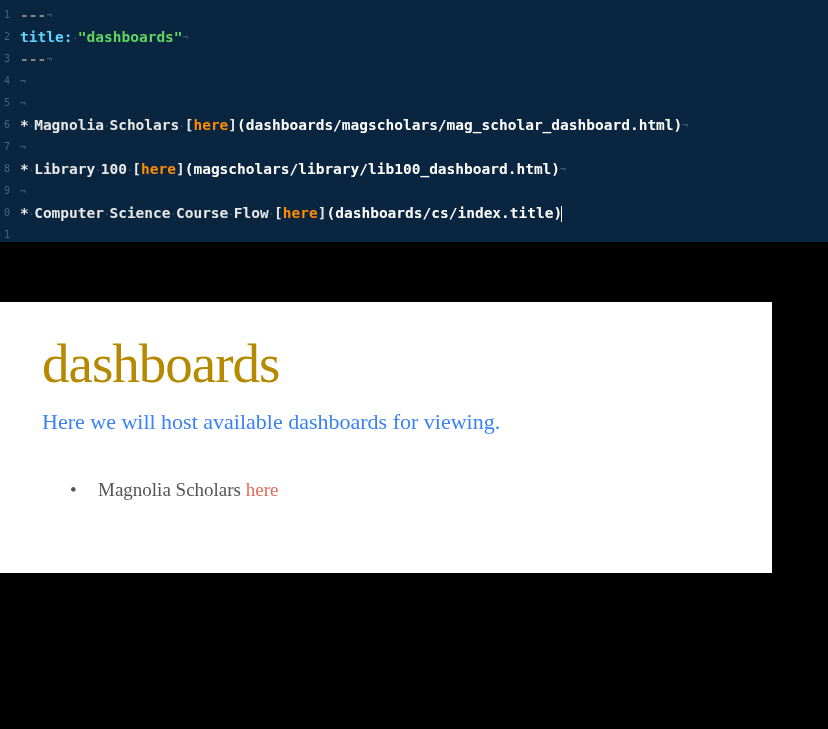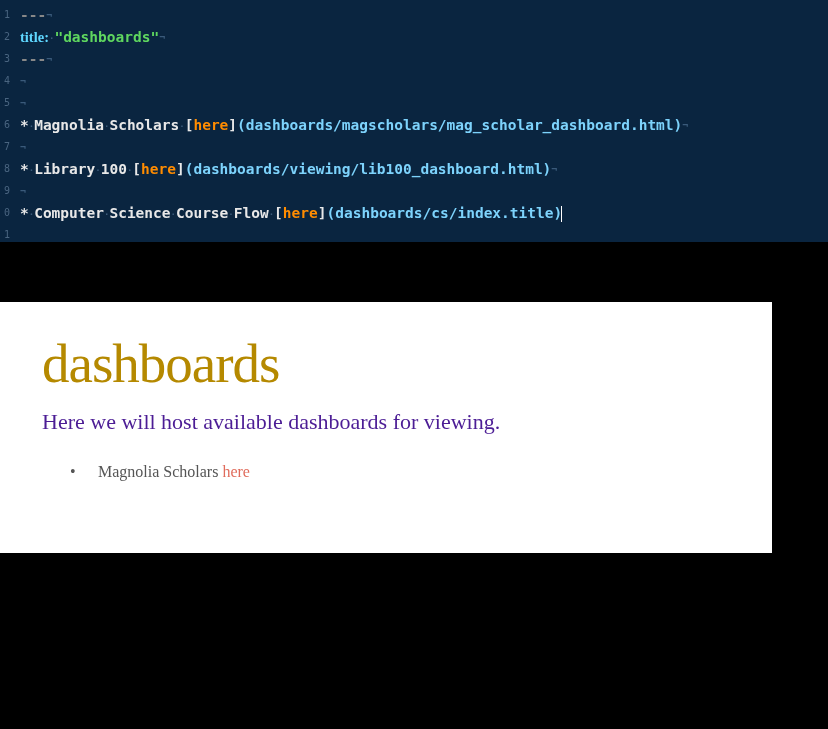--- a/index.html
+++ b/index.html
@@ -35,24 +35,24 @@
     .code-content {
       padding-left: 20px;
     }
     .code-line {
       height: 22px;
       white-space: pre;
       color: #e8e8e8;
       font-weight: bold;
     }
     .tk-dash { color: #888; }
-    .tk-key { color: #5fd7ff; font-family: Liberation Serif, serif; }
+    .tk-key { color: #5fd7ff; }
     .tk-str { color: #5fd75f; }
     .tk-link { color: #ff8c00; }
-    .tk-paren { color: #7dd3fc; }
+    .tk-paren { color: #ffffff; }
     .tk-nl { color: #3a5a7a; font-size: 10px; vertical-align: middle; }
     .tk-dot { color: #3a5a7a; font-size: 9px; vertical-align: middle; }
     .cursor {
       display: inline-block;
       width: 1px;
       height: 16px;
       background: #fff;
       vertical-align: middle;
       margin-left: -1px;
     }
@@ -68,29 +68,29 @@
     }
     .page-title {
       font-size: 55px;
       color: #b58900;
       font-weight: 500;
       margin-bottom: 14px;
       letter-spacing: -1px;
     }
     .page-intro {
       font-size: 22px;
-      color: #4c1d95;
-      margin-bottom: 28px;
+      color: #3b82f6;
+      margin-bottom: 44px;
     }
     .page-list {
       list-style: none;
       padding-left: 56px;
     }
     .page-list li {
-      font-size: 16px;
+      font-size: 19px;
       color: #555;
       margin-bottom: 22px;
       position: relative;
     }
     .page-list li::before {
       content: "•";
       position: absolute;
       left: -28px;
       color: #555;
     }
@@ -117,21 +117,21 @@
       <div>1</div>
     </div>
   <div class="code-content" id="code">
       <div class="code-line"><span class="tk-dash">---</span><span class="tk-nl">¬</span></div>
       <div class="code-line"><span class="tk-key">title:</span><span class="tk-dot">·</span><span class="tk-str">"dashboards"</span><span class="tk-nl">¬</span></div>
       <div class="code-line"><span class="tk-dash">---</span><span class="tk-nl">¬</span></div>
       <div class="code-line"><span class="tk-nl">¬</span></div>
       <div class="code-line"><span class="tk-nl">¬</span></div>
       <div class="code-line">*<span class="tk-dot">·</span>Magnolia<span class="tk-dot">·</span>Scholars<span class="tk-dot">·</span>[<span class="tk-link">here</span>]<span class="tk-paren">(dashboards/magscholars/mag_scholar_dashboard.html)</span><span class="tk-nl">¬</span></div>
       <div class="code-line"><span class="tk-nl">¬</span></div>
-      <div class="code-line">*<span class="tk-dot">·</span>Library<span class="tk-dot">·</span>100<span class="tk-dot">·</span>[<span class="tk-link">here</span>]<span class="tk-paren">(dashboards/viewing/lib100_dashboard.html)</span><span class="tk-nl">¬</span></div>
+      <div class="code-line">*<span class="tk-dot">·</span>Library<span class="tk-dot">·</span>100<span class="tk-dot">·</span>[<span class="tk-link">here</span>]<span class="tk-paren">(magscholars/library/lib100_dashboard.html)</span><span class="tk-nl">¬</span></div>
       <div class="code-line"><span class="tk-nl">¬</span></div>
       <div class="code-line">*<span class="tk-dot">·</span>Computer<span class="tk-dot">·</span>Science<span class="tk-dot">·</span>Course<span class="tk-dot">·</span>Flow<span class="tk-dot">·</span>[<span class="tk-link">here</span>]<span class="tk-paren">(dashboards/cs/index.title)</span><span class="cursor"></span></div>
     </div>
 </div>
 
 <div class="page-area">
   <div class="rendered">
     <h1 class="page-title">dashboards</h1>
     <p class="page-intro">Here we will host available dashboards for viewing.</p>
     <ul class="page-list">

